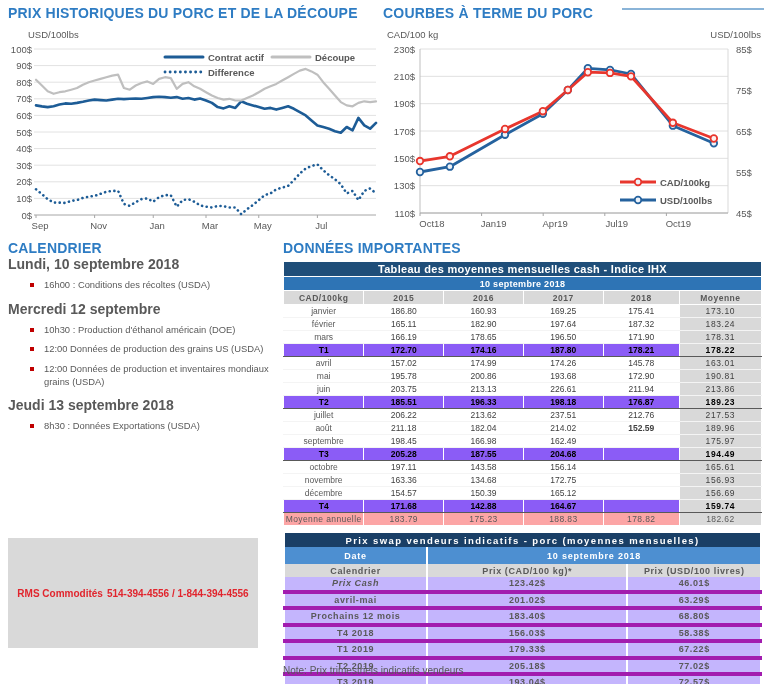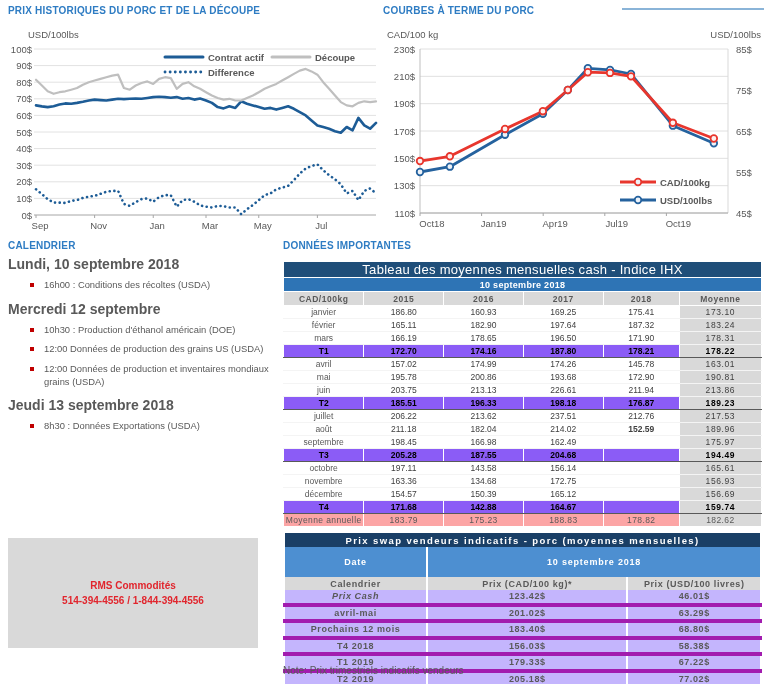--- a/index.html
+++ b/index.html
@@ -1,55 +1,55 @@
 <!DOCTYPE html>
 <html><head>
 <meta charset="utf-8">
 <style>
   html,body{margin:0;padding:0;background:#fff;}
   body{width:764px;height:684px;position:relative;overflow:hidden;
        font-family:"Liberation Sans",sans-serif;}
   .page{position:absolute;inset:0;}
-  .hd{position:absolute;font-size:10px;font-weight:bold;color:#2e7cc3;letter-spacing:.2px;}
+  .hd{position:absolute;font-size:14px;font-weight:bold;color:#2e7cc3;letter-spacing:.2px;}
   #hd-left{left:8px;top:5px;}
   #hd-right{left:383px;top:5px;}
   #hd-cal{left:8px;top:240px;}
   #hd-data{left:283px;top:240px;}
   #top-rule{position:absolute;left:622px;top:8px;width:142px;height:2px;background:#8ab4d8;}
   #chartA{position:absolute;left:0;top:26px;}
   #chartB{position:absolute;left:383px;top:26px;}
   svg text{fill:#595959;font-family:"Liberation Sans",sans-serif;}
   
   #calendar{position:absolute;left:8px;top:256px;width:272px;}
   .day{font-weight:bold;color:#595959;font-size:14px;margin:9px 0 5px 0;}
   .day:first-child{margin-top:0;}
   .citem{position:relative;padding-left:36px;color:#595959;font-size:9.4px;margin:7px 0;line-height:1.35;}
   .bullet{position:absolute;left:22px;top:4px;width:4px;height:4px;background:#c00000;}
   
   #t1{position:absolute;left:283px;top:261px;width:479px;border-collapse:collapse;table-layout:fixed;}
   #t1 th,#t1 td{border:1px solid #fff;text-align:center;padding:0;font-size:8.5px;height:12px;overflow:hidden;white-space:nowrap;}
-  #t1 .h1{background:#1f4e79;color:#fff;font-weight:normal;font-size:13px;height:14px;letter-spacing:.3px;}
+  #t1 .h1{background:#1f4e79;color:#fff;font-weight:bold;font-size:11px;height:14px;letter-spacing:.3px;}
   #t1 .h2{background:#2e74b5;color:#fff;font-weight:bold;font-size:9px;height:13px;letter-spacing:.3px;}
   #t1 tr.cols th{background:#d9d9d9;color:#595959;font-weight:bold;height:13px;letter-spacing:.5px;}
   #t1 tr.month td{background:#fff;color:#404040;}
   #t1 tr.month td.lbl{color:#595959;}
   #t1 tr.month td{border-bottom:1px solid #f4f4f4;}
   #t1 td.moy{background:#d9d9d9 !important;letter-spacing:.6px;color:#4d4d4d;border-bottom:1px solid #fff;}
   #t1 tr.quarter td{background:#8b5cf6;font-weight:bold;color:#000;border-top:1px solid #595959;border-bottom:1px solid #595959;}
   #t1 tr.annual td{background:#fca5a5;color:#595959;letter-spacing:.4px;}
   #t1 td.hl{color:#e8613c;font-weight:bold;}
   
   #rms{position:absolute;left:8px;top:538px;width:250px;height:110px;background:#d9d9d9;
-       display:flex;flex-direction:column;align-items:center;justify-content:center;gap:4px;
+       display:flex;align-items:center;justify-content:center;gap:4px;
        color:#e1252d;font-weight:bold;font-size:10px;}
   
   #t2{position:absolute;left:283px;top:533px;width:479px;border-collapse:collapse;table-layout:fixed;}
   #t2 th,#t2 td{padding:0;text-align:center;font-weight:bold;font-size:9px;height:12.5px;border-left:2px solid #fff;border-right:2px solid #fff;overflow:hidden;white-space:nowrap;}
   #t2 .h1 th{background:#1a3f66;color:#fff;font-size:9.5px;letter-spacing:1.4px;height:14px;}
-  #t2 tr.h2 td{background:#4d8fd1;color:#fff;letter-spacing:.8px;height:30px;}
+  #t2 tr.h2 td{background:#4d8fd1;color:#fff;letter-spacing:.8px;height:17px;}
   #t2 tr.cols td{background:#d9d9d9;color:#595959;letter-spacing:.6px;height:13px;}
   #t2 tr.data td{background:#c4b5fd;color:#595959;border-bottom:4px solid #a21caf;letter-spacing:.6px;}
   #t2 tr.italic td:first-child{font-style:italic;}
   #note{position:absolute;left:283px;top:665px;font-size:10px;color:#595959;}
 </style>
 </head>
 <body>
 
 <div class="page">
   <div class="hd" id="hd-left">PRIX HISTORIQUES DU PORC ET DE LA DÉCOUPE</div>

